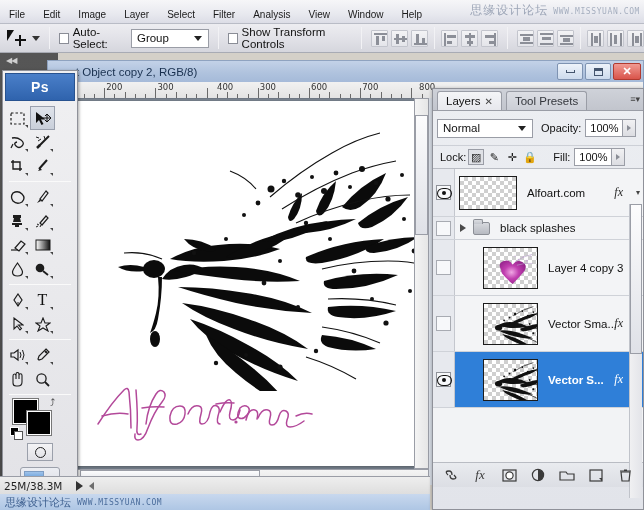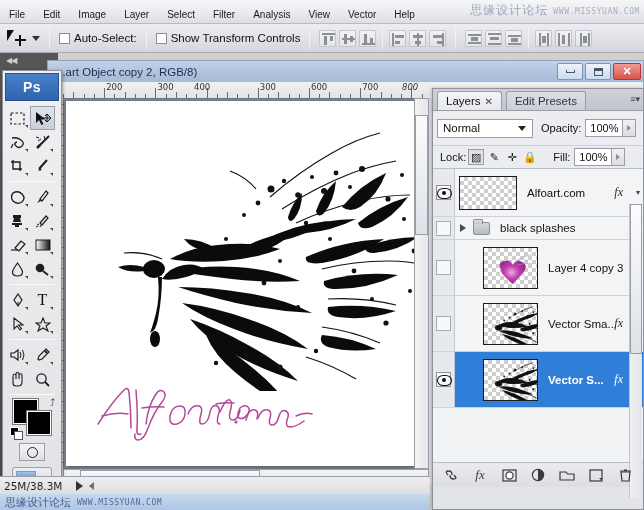--- a/index.html
+++ b/index.html
@@ -78,21 +78,21 @@
   }
   .alnbtn i{ position:absolute; background:#8c8f98; display:block;}
 
   
   .toolstrip{
     position:absolute; left:0; top:53px; width:58px; height:457px;
     background:linear-gradient(#565656,#4a4a4a);
   }
   .ts-collapse{ position:absolute; left:6px; top:3px; color:#cfcfcf; font-size:8px; letter-spacing:-1px;}
   .toolbox{
-    position:absolute; left:2px; top:70px; width:60px; height:420px;
+    position:absolute; left:2px; top:70px; width:76px; height:420px;
     background:linear-gradient(#f0f0f2,#e3e3e7);
     border:1px solid #8f9199;
     box-shadow:1px 1px 3px rgba(0,0,0,.35);
   }
   .ps-head{
     height:28px; margin:2px; background:linear-gradient(#4a7fc9,#2f63ad);
     border:1px solid #28528f;
     display:flex; align-items:center; justify-content:center;
     color:#fff; font-weight:bold; font-size:14px; letter-spacing:.5px;
   }
@@ -338,39 +338,43 @@
 
   <div class="menubar">
     <div class="mi">File</div>
     <div class="mi">Edit</div>
     <div class="mi">Image</div>
     <div class="mi">Layer</div>
     <div class="mi">Select</div>
     <div class="mi">Filter</div>
     <div class="mi">Analysis</div>
     <div class="mi">View</div>
-    <div class="mi">Vector</div>
+    <div class="mi">Window</div>
     <div class="mi">Help</div>
     <div class="wm">
       <span class="cn">思缘设计论坛</span>
       <span class="en">WWW.MISSYUAN.COM</span>
     </div>
   </div>
 
   <div class="optbar">
     <div class="opt-tool">
       <span class="mv-ico">
         <span class="tri-arrow"></span>
           <span class="move-cross"></span>
       </span>
       <span class="dd-caret"></span>
     </div>
     <div class="vsep"></div>
     <span class="chkbox"></span>
     <span class="optlabel">Auto-Select:</span>
+    <div class="select">
+      <span>Group</span>
+      <span class="cv"></span>
+    </div>
     <div class="vsep"></div>
     <span class="chkbox"></span>
     <span class="optlabel">Show Transform Controls</span>
     <div class="vsep"></div>
 
     <div class="align-group">
       <div class="alnbtn">
         <i style="left:2px;top:2px;width:13px;height:2px;"></i>
           <i style="left:4px;top:5px;width:3px;height:9px;"></i>
           <i style="left:10px;top:5px;width:3px;height:5px;"></i>
@@ -477,21 +481,21 @@
         <div class="tick" style="left: 76.68px; height: 6px;"></div>
         <div class="tick" style="left: 86.92px; height: 4px;"></div>
         <div class="tick" style="left: 97.16px; height: 4px;"></div>
         <div class="tick" style="left: 107.4px; height: 10px;"></div>
         <div class="lab" style="left: 109.4px; text-align: right;">300</div>
         <div class="tick" style="left: 117.64px; height: 4px;"></div>
         <div class="tick" style="left: 127.88px; height: 6px;"></div>
         <div class="tick" style="left: 138.12px; height: 4px;"></div>
         <div class="tick" style="left: 148.36px; height: 4px;"></div>
         <div class="tick" style="left: 158.6px; height: 10px;"></div>
-        <div class="lab" style="left: 146px;">400</div>
+        <div class="lab" style="left: 169px;">400</div>
         <div class="tick" style="left: 168.84px; height: 4px;"></div>
         <div class="tick" style="left: 179.08px; height: 6px;"></div>
         <div class="tick" style="left: 189.32px; height: 4px;"></div>
         <div class="tick" style="left: 199.56px; height: 4px;"></div>
         <div class="tick" style="left: 209.8px; height: 10px;"></div>
         <div class="lab" style="left: 211.8px;">300</div>
         <div class="tick" style="left: 220.04px; height: 4px;"></div>
         <div class="tick" style="left: 230.28px; height: 6px;"></div>
         <div class="tick" style="left: 240.52px; height: 4px;"></div>
         <div class="tick" style="left: 250.76px; height: 4px;"></div>
@@ -501,21 +505,21 @@
         <div class="tick" style="left: 281.48px; height: 6px;"></div>
         <div class="tick" style="left: 291.72px; height: 4px;"></div>
         <div class="tick" style="left: 301.96px; height: 4px;"></div>
         <div class="tick" style="left: 312.2px; height: 10px;"></div>
         <div class="lab" style="left: 314.2px;">700</div>
         <div class="tick" style="left: 322.44px; height: 4px;"></div>
         <div class="tick" style="left: 332.68px; height: 6px;"></div>
         <div class="tick" style="left: 342.92px; height: 4px;"></div>
         <div class="tick" style="left: 353.16px; height: 4px;"></div>
         <div class="tick" style="left: 363.4px; height: 10px;"></div>
-        <div class="lab" style="left: 354px; font-style: italic;">800</div>
+        <div class="lab" style="left: 371px;">800</div>
         <div class="tick" style="left: 373.64px; height: 4px;"></div>
         <div class="tick" style="left: 383.88px; height: 6px;"></div>
         <div class="tick" style="left: 394.12px; height: 4px;"></div>
         <div class="tick" style="left: 404.36px; height: 4px;"></div>
       </div>
     <div class="rulerV" id="rulerV">
         <div class="tick" style="top: 6px; width: 10px;"></div>
         <div class="tick" style="top: 16.24px; width: 4px;"></div>
         <div class="tick" style="top: 26.48px; width: 6px;"></div>
         <div class="tick" style="top: 36.72px; width: 4px;"></div>
@@ -863,21 +867,21 @@
     <span class="en">WWW.MISSYUAN.COM</span>
   </div>
 
   <div class="lpanel">
     <div class="ltabs">
       <div class="ltab">
         <span>Layers</span>
         <span class="xc">✕</span>
       </div>
       <div class="ltab inactive">
-        <span>Edit Presets</span>
+        <span>Tool Presets</span>
       </div>
       <span class="lt-menu">≡▾</span>
     </div>
 
     <div class="lrow-blend">
       <div class="blendsel">
         <span>Normal</span>
         <span class="cv" style="width:0;height:0;border-left:4px solid transparent;border-right:4px solid transparent;border-top:5px solid #222;margin-right:3px;"></span>
       </div>
       <span class="lbl" style="margin-left:8px;">Opacity:</span>

